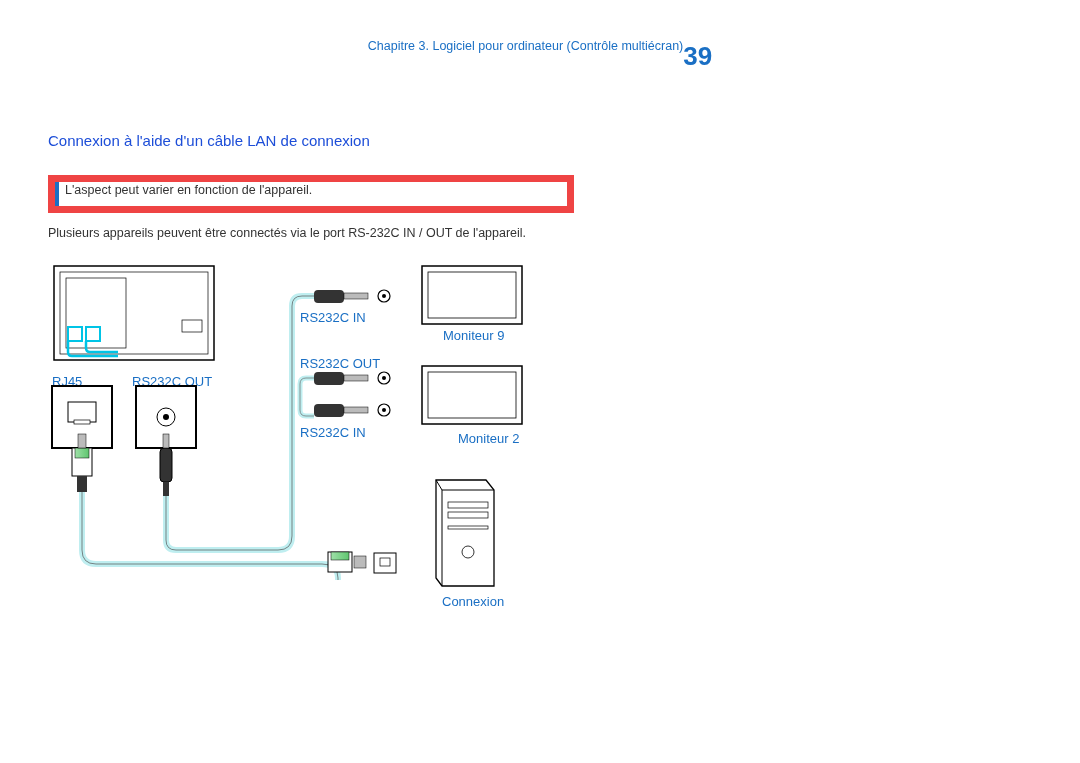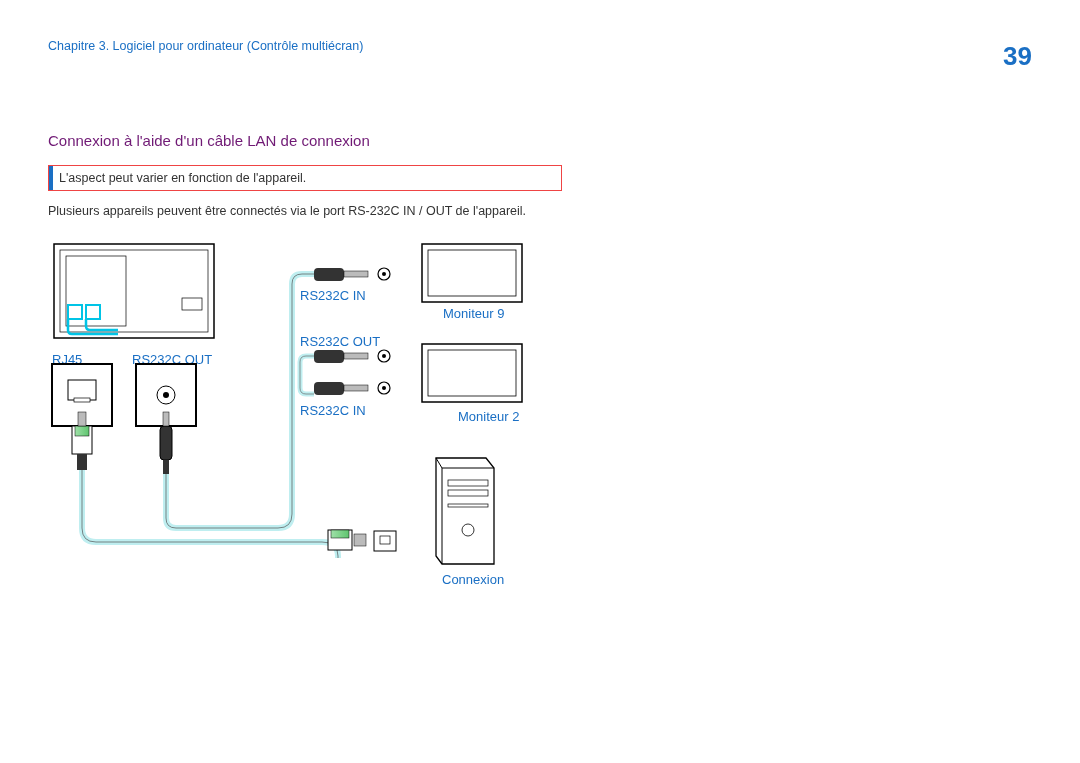--- a/index.html
+++ b/index.html
@@ -1,21 +1,21 @@
 <!DOCTYPE html>
 <html><head>
 <meta charset="utf-8">
 <style>
   html,body{margin:0;padding:0;background:#fff;font-family:Arial,Helvetica,sans-serif;color:#333;font-size:13px;line-height:1.4}
   .page{position:relative;width:1080px;height:763px;box-sizing:border-box;padding:38px 48px}
-  .header{display:flex;justify-content:space-between;align-items:flex-start;margin-bottom:56px}
+  .header{display:flex;justify-content:center;align-items:flex-start;margin-bottom:56px}
   .chapter{color:#1a6fc4;font-size:12.5px}
   .page-num{color:#1a6fc4;font-size:26px;font-weight:700}
-  .section-title{color:#701a75;font-size:15px;margin-bottom:14px}
-  .note-box{width:502px;height:24px;border:1px solid #ef4444;position:relative;padding-left:10px;display:flex;align-items:center;margin-bottom:12px}
+  .section-title{color:#1d4ed8;font-size:15px;margin-bottom:24px}
+  .note-box{width:502px;height:24px;border:7px solid #ef4444;position:relative;padding-left:10px;display:flex;align-items:flex-start;margin-bottom:12px}
   .note-box::before{content:"";position:absolute;left:0;top:0;bottom:0;width:4px;background:#1a6fc4}
   .note-text{font-size:12.5px;color:#333}
   .body-text{font-size:12.5px;color:#333;margin-bottom:19px}
   .diagram{position:relative;width:560px;height:370px}
   .lbl{position:absolute;color:#1a6fc4;font-size:13px;white-space:nowrap}
   svg{position:absolute;top:0;left:0}
 </style>
 </head>
 <body>
 

